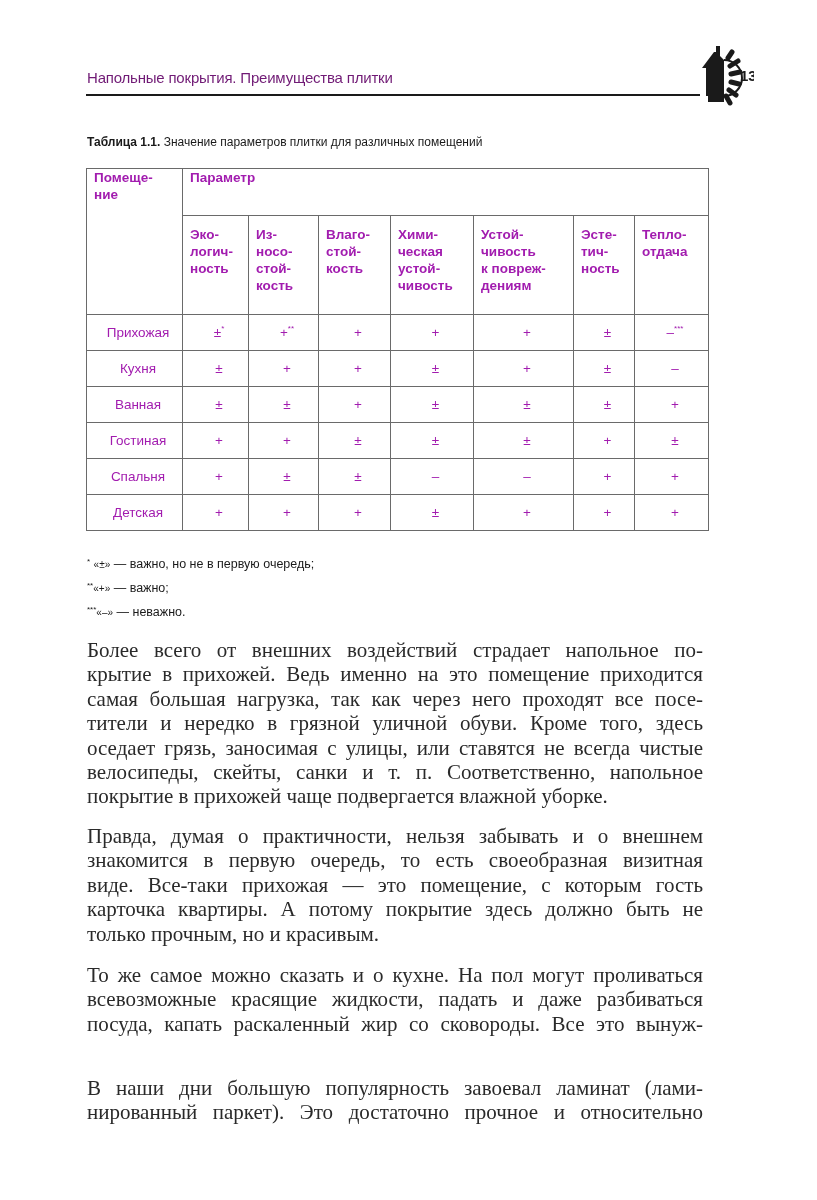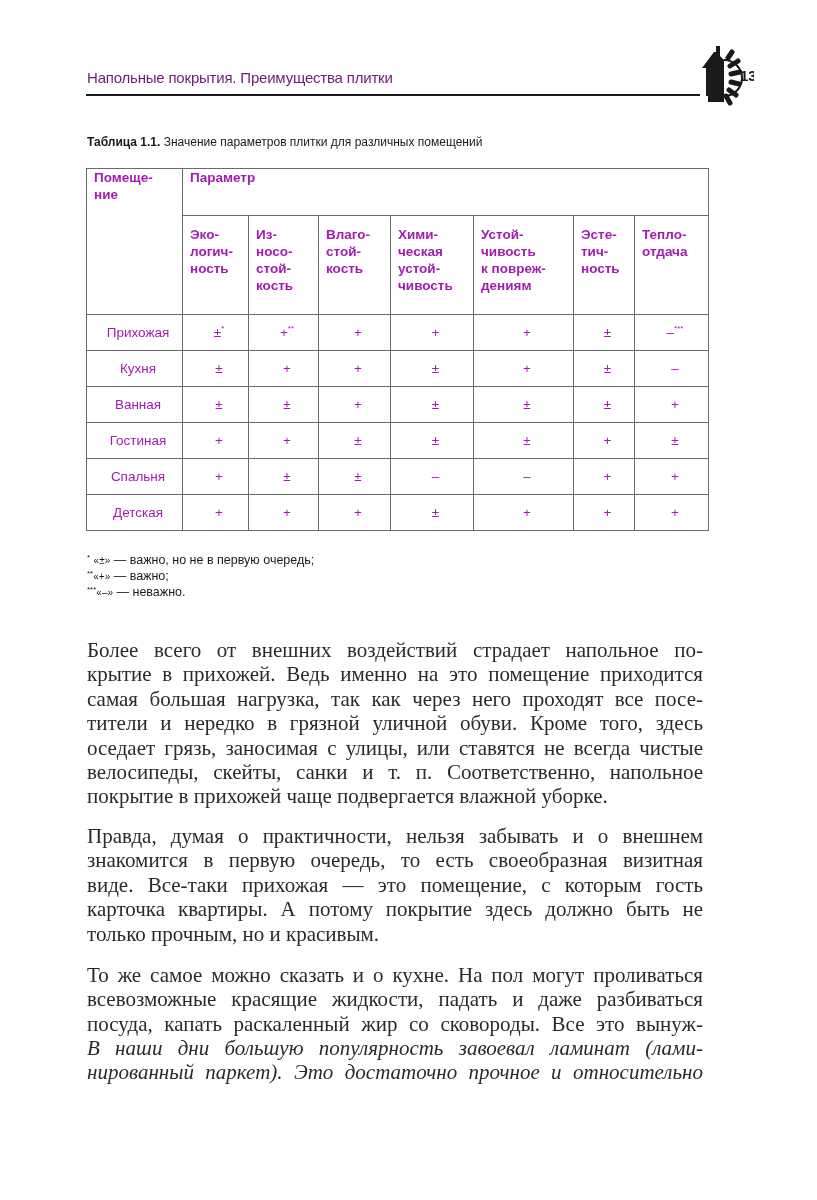--- a/index.html
+++ b/index.html
@@ -31,21 +31,21 @@
   table.params th { font-weight: bold; line-height: 17px; }
   th.room-head { width: 88px; height: 46px; padding-top: 6px; }
   th.param-head { height: 46px; padding-top: 6px; }
   tr.sub th { height: 88px; padding-top: 10px; }
   tr.row td { height: 35px; vertical-align: middle; line-height: 16px; text-align: center; }
   .c1 { width: 58px; } .c2 { width: 62px; } .c3 { width: 64px; } .c4 { width: 75px; }
   .c5 { width: 92px; } .c6 { width: 53px; } .c7 { width: 66px; }
   sup { font-size: 8px; vertical-align: 6px; line-height: 0; }
   .footnotes {
     position: absolute; left: 87px; top: 551px;
-    font-family: "Liberation Sans", sans-serif; font-size: 12.5px; color: #1a1a1a; line-height: 13px;
+    font-family: "Liberation Sans", sans-serif; font-size: 12.5px; color: #1a1a1a; line-height: 21px;
   }
   .footnotes .mark { font-size: 8px; vertical-align: 4px; }
   .footnotes .q { font-size: 10px; }
   .body-text {
     position: absolute; left: 87px; width: 616px;
     font-family: "Liberation Serif", serif; font-size: 21px; line-height: 24.4px; color: #2a2a2a;
     text-align: justify; margin: 0;
   }
   .body-text .ln { display: block; text-align: justify; text-align-last: justify; white-space: nowrap; }
   .body-text .ln.last { text-align-last: left; }
@@ -177,17 +177,17 @@
       <span class="ln">знакомится в первую очередь, то есть своеобразная визитная</span>
       <span class="ln">виде. Все-таки прихожая — это помещение, с которым гость</span>
       <span class="ln">карточка квартиры. А потому покрытие здесь должно быть не</span>
       <span class="ln last">только прочным, но и красивым.</span>
     </p>
     <p class="body-text" style="top: 963px;">
       <span class="ln">То же самое можно сказать и о кухне. На пол могут проливаться</span>
       <span class="ln">всевозможные красящие жидкости, падать и даже разбиваться</span>
       <span class="ln">посуда, капать раскаленный жир со сковороды. Все это вынуж-</span>
     </p>
-    <p class="body-text" style="top: 1036px; font-style: italic;">
+    <p class="body-text" style="top: 1076px;">
       <span class="ln">В наши дни большую популярность завоевал ламинат (лами-</span>
       <span class="ln">нированный паркет). Это достаточно прочное и относительно</span>
     </p>
   </div>
 
 </body></html>

